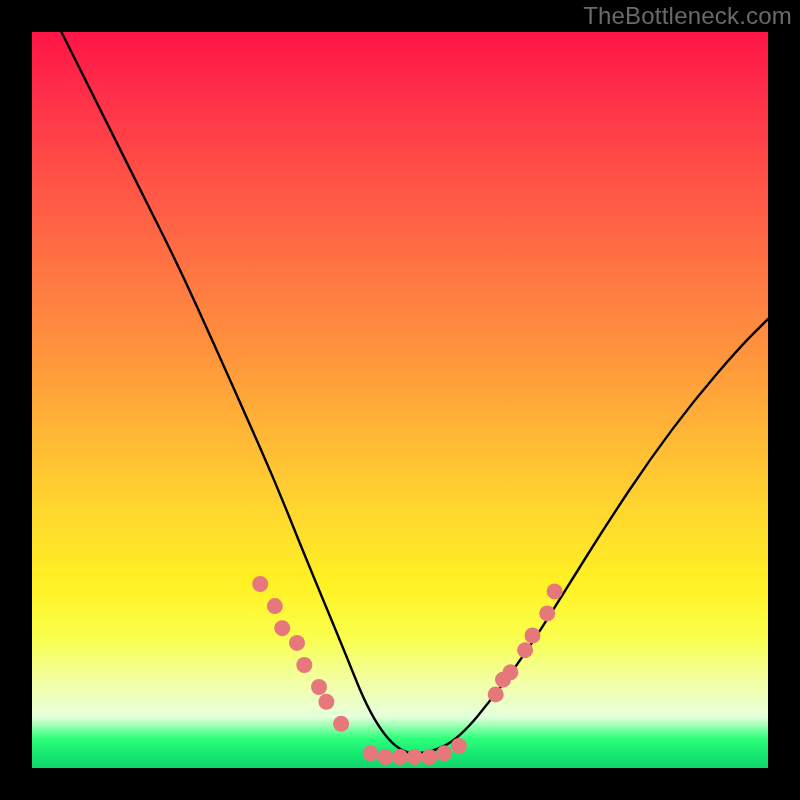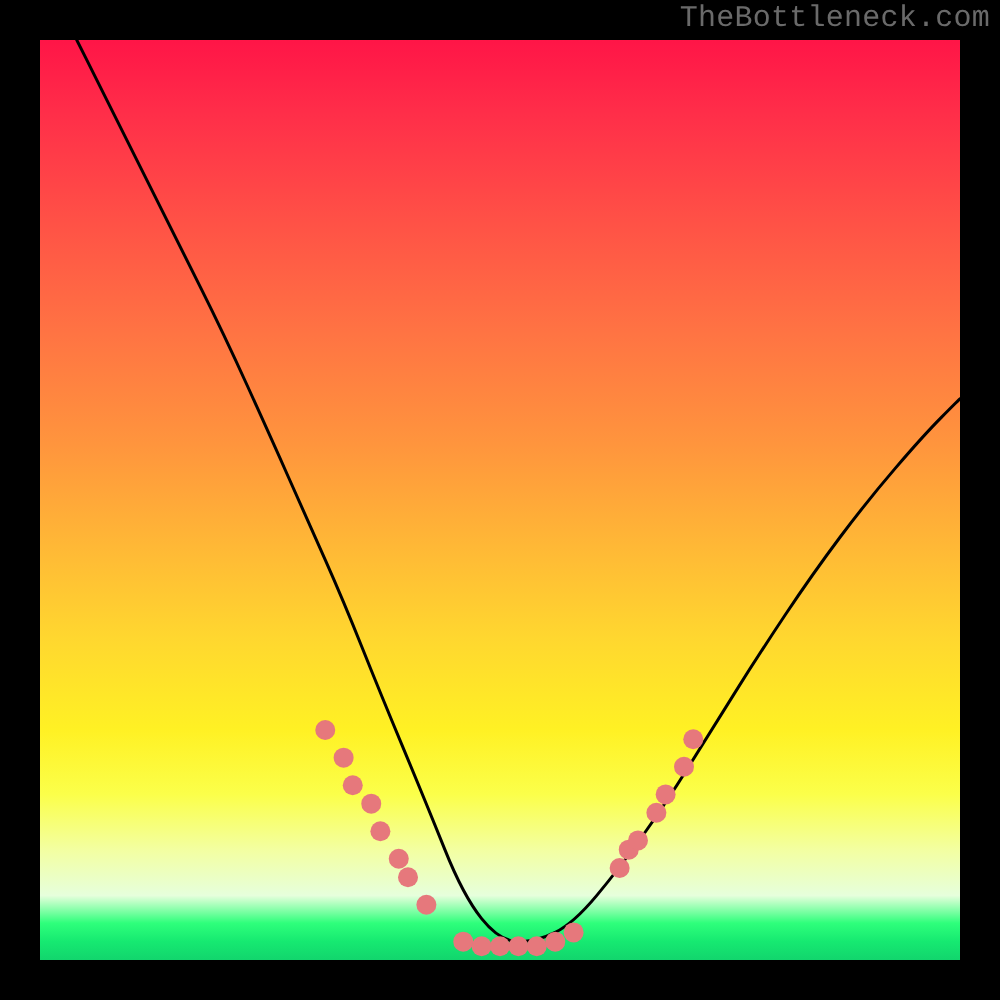--- a/index.html
+++ b/index.html
@@ -9,21 +9,20 @@
     height: 800px;
     overflow: hidden;
     background: #000;
     font-family: Arial, Helvetica, sans-serif;
   }
   .frame {
     position: relative;
     width: 800px;
     height: 800px;
     background: #000;
-    font-family: Liberation Mono, monospace;
   }
   .plot {
     position: absolute;
     left: 32px;
     top: 32px;
     width: 736px;
     height: 736px;
     overflow: hidden;
     background: linear-gradient(
       to bottom,

